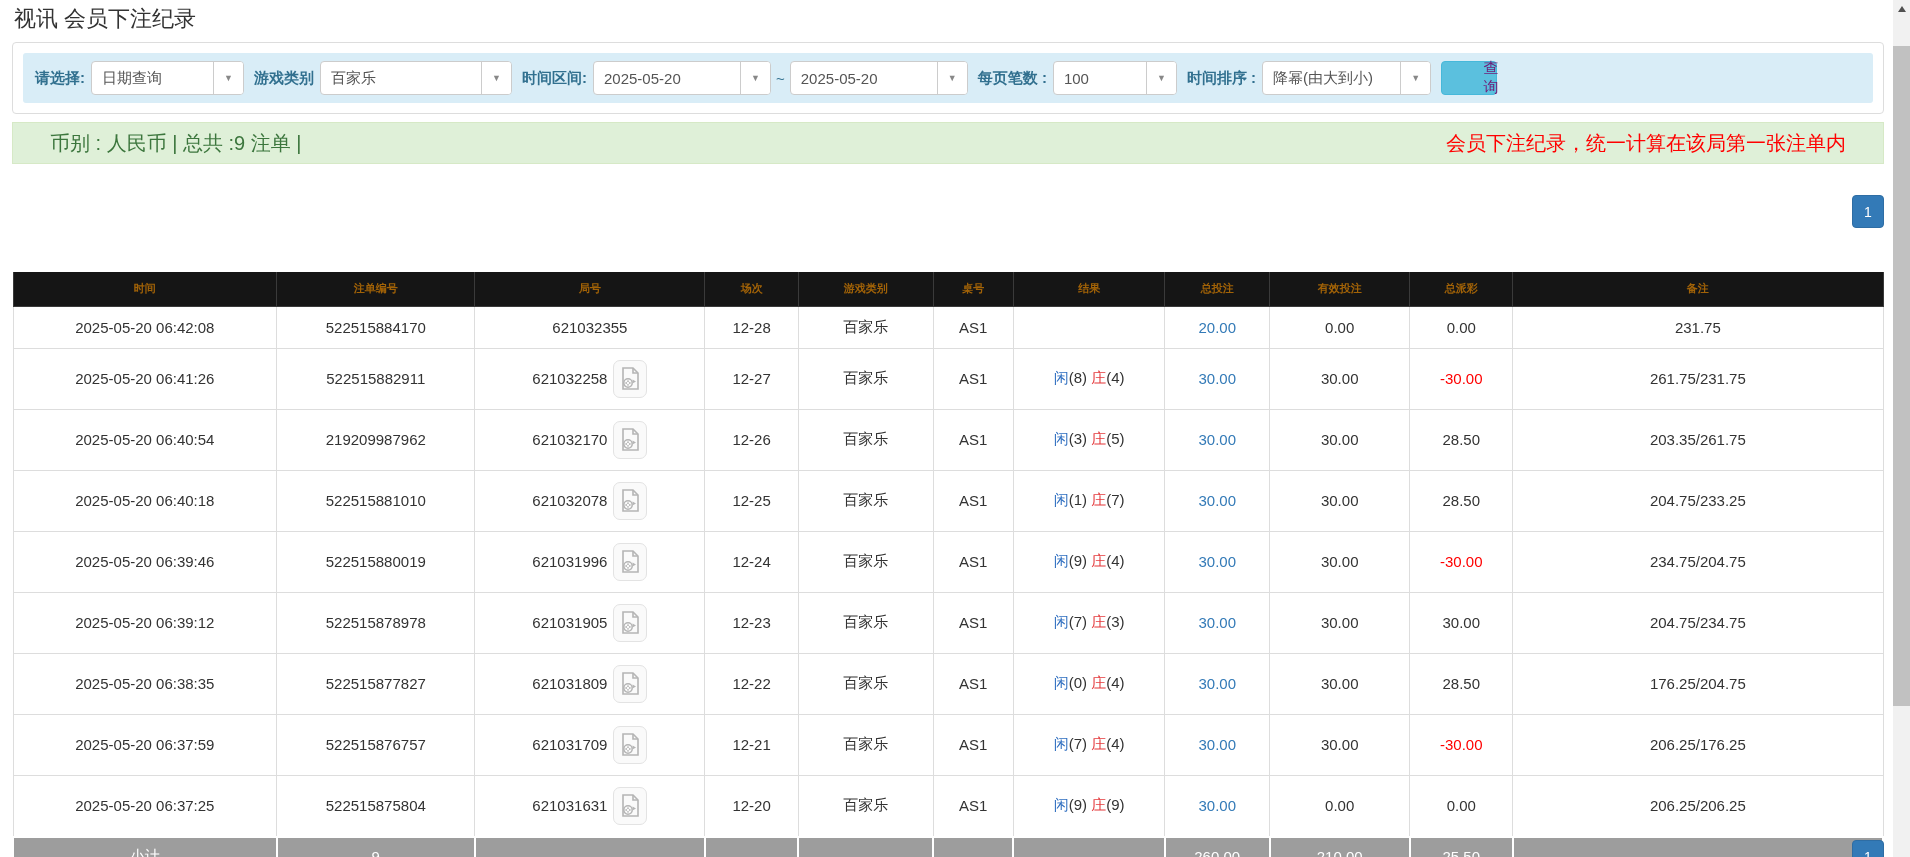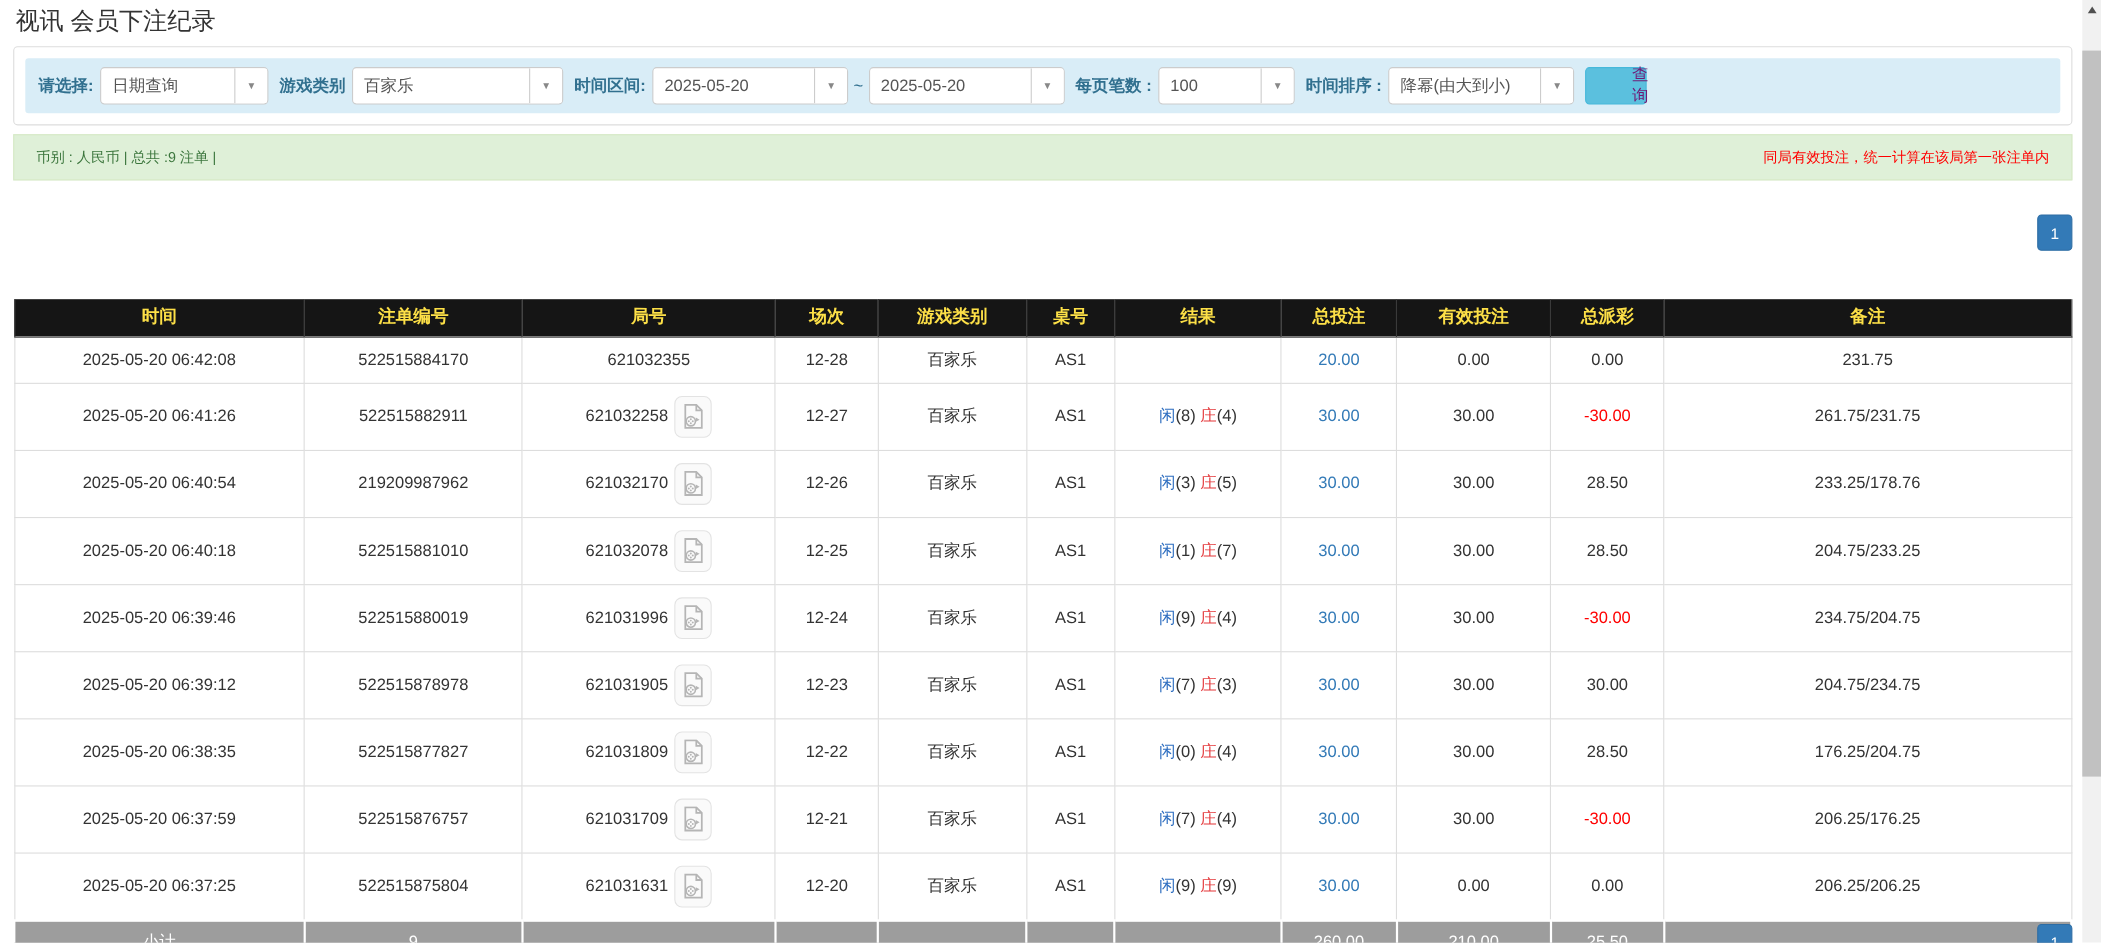--- a/index.html
+++ b/index.html
@@ -16,33 +16,33 @@
   .f-label:first-child { margin-left:0; }
   .sel { background:#fff; border:1px solid #ccc; border-radius:4px; height:34px; display:flex; align-items:stretch; overflow:hidden; cursor:pointer; }
   .sel .sel-val { flex:1; display:flex; align-items:center; padding:0 10px; font-size:15px; color:#555; white-space:nowrap; overflow:hidden; }
   .sel .sel-arrow { width:30px; border-left:1px solid #ccc; display:flex; align-items:center; justify-content:center; color:#888; font-size:9px; background:#fff; }
   .tilde { font-size:15px; color:#31708f; margin:0 5px; }
   .btn-search { margin-left:10px; height:34px; width:56px; background:#5bc0de; border:1px solid #46b8da; border-radius:4px;
     color:#701a75; font-size:15px; display:flex; align-items:center; justify-content:center; cursor:pointer;padding-left:44px; }
 
   
   .summary-bar { margin:8px 26px 0 12px; background:#dff0d8; border:1px solid #d6e9c6; height:42px;
-    display:flex; align-items:center; justify-content:space-between; padding:0 20px; font-size:13px; }
+    display:flex; align-items:center; justify-content:space-between; padding:0 37px; font-size:20px; }
   .summary-left { color:#3c763d; }
   .summary-right { color:#ff0000; }
 
   
   .pager-top { position:absolute; right:26px; top:195px; }
   .pager-bottom { position:absolute; right:26px; top:840px; }
   .page-btn { width:32px; height:33px; background:#337ab7; border:1px solid #2e6da4; border-radius:4px;
     color:#fff; font-size:14px; display:flex; align-items:center; justify-content:center; cursor:pointer; }
 
   
   .bet-table { margin:0 26px 0 12px; width:1872px; border-collapse:collapse; table-layout:fixed; margin-top:108px; }
-  .bet-table thead th { background:#151515; color:#fde047; font-size:16px; font-weight:bold; height:34px;
+  .bet-table thead th { background:#151515; color:#a16207; font-size:11px; font-weight:bold; height:34px;
     border:1px solid #3a3a3a; border-top:none; text-align:center; }
   .bet-table tbody td { border:1px solid #ddd; font-size:15px; text-align:center; vertical-align:middle; padding:11px 6px; background:#fff; }
   .bet-table tr.sumrow td { background:#9d9d9d; color:#fff; border:2px solid #fff; height:39px; padding:6px; font-size:15px; }
   .blue { color:#337ab7; }
   .red { color:#ff0000;margin-top:20px; }
   .res-p { color:#2e6ec0; }
   .res-b { color:#e4393c; }
   .round-cell-inner { display:inline-flex; align-items:center; gap:6px; justify-content:center; }
   .video-btn { display:inline-flex; align-items:center; justify-content:center; width:34px; height:38px;
     background:#fafafa; border:1px solid #e3e3e3; border-radius:7px; cursor:pointer; }
@@ -94,21 +94,21 @@
       <span class="sel-val">降幂(由大到小)</span>
       <span class="sel-arrow">▼</span>
     </div>
 
     <div class="btn-search">查询</div>
   </div>
 </div>
 
 <div class="summary-bar">
   <span class="summary-left">币别 : 人民币 | 总共 :9 注单 |</span>
-  <span class="summary-right">同局有效投注，统一计算在该局第一张注单内</span>
+  <span class="summary-right">会员下注纪录，统一计算在该局第一张注单内</span>
 </div>
 
 <div class="pager-top">
   <div class="page-btn">1</div>
 </div>
 
 <table class="bet-table">
   <colgroup>
     <col style="width:14.1%">
       <col style="width:10.6%">
@@ -198,21 +198,21 @@
               </svg>
             </span>
           </span></td>
         <td><span>12-26</span></td>
         <td><span>百家乐</span></td>
         <td><span>AS1</span></td>
         <td><span class="res-p">闲</span><span>(3)</span> <span class="res-b">庄</span><span>(5)</span></td>
         <td><span class="blue">30.00</span></td>
         <td><span>30.00</span></td>
         <td><span class="">28.50</span></td>
-        <td><span>233.25/178.76</span></td>
+        <td><span>203.35/261.75</span></td>
       </tr>
       <tr>
         <td><span>2025-05-20 06:40:18</span></td>
         <td><span>522515881010</span></td>
         <td><span class="round-cell-inner">
             <span>621032078</span>
             <span class="video-btn">
               <svg width="20" height="24" viewBox="0 0 20 24">
                 <path d="M3 1 h10 l5 5 v16 h-15 z" fill="none" stroke="#b5b5b5" stroke-width="1.6"></path>
                 <path d="M13 1 v5 h5" fill="none" stroke="#b5b5b5" stroke-width="1.6"></path>

